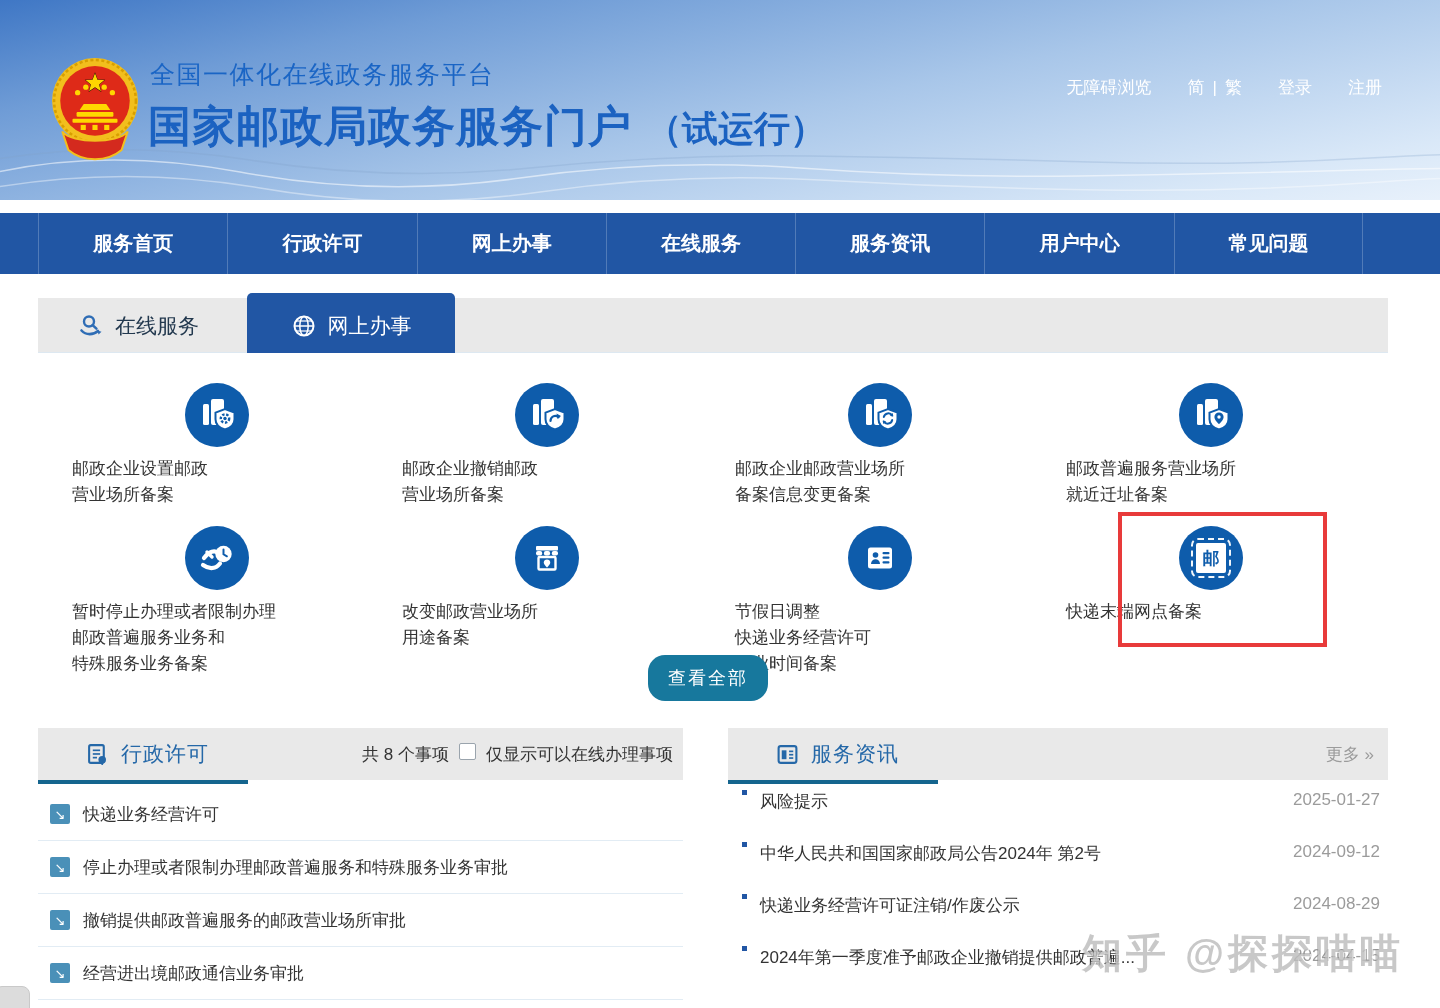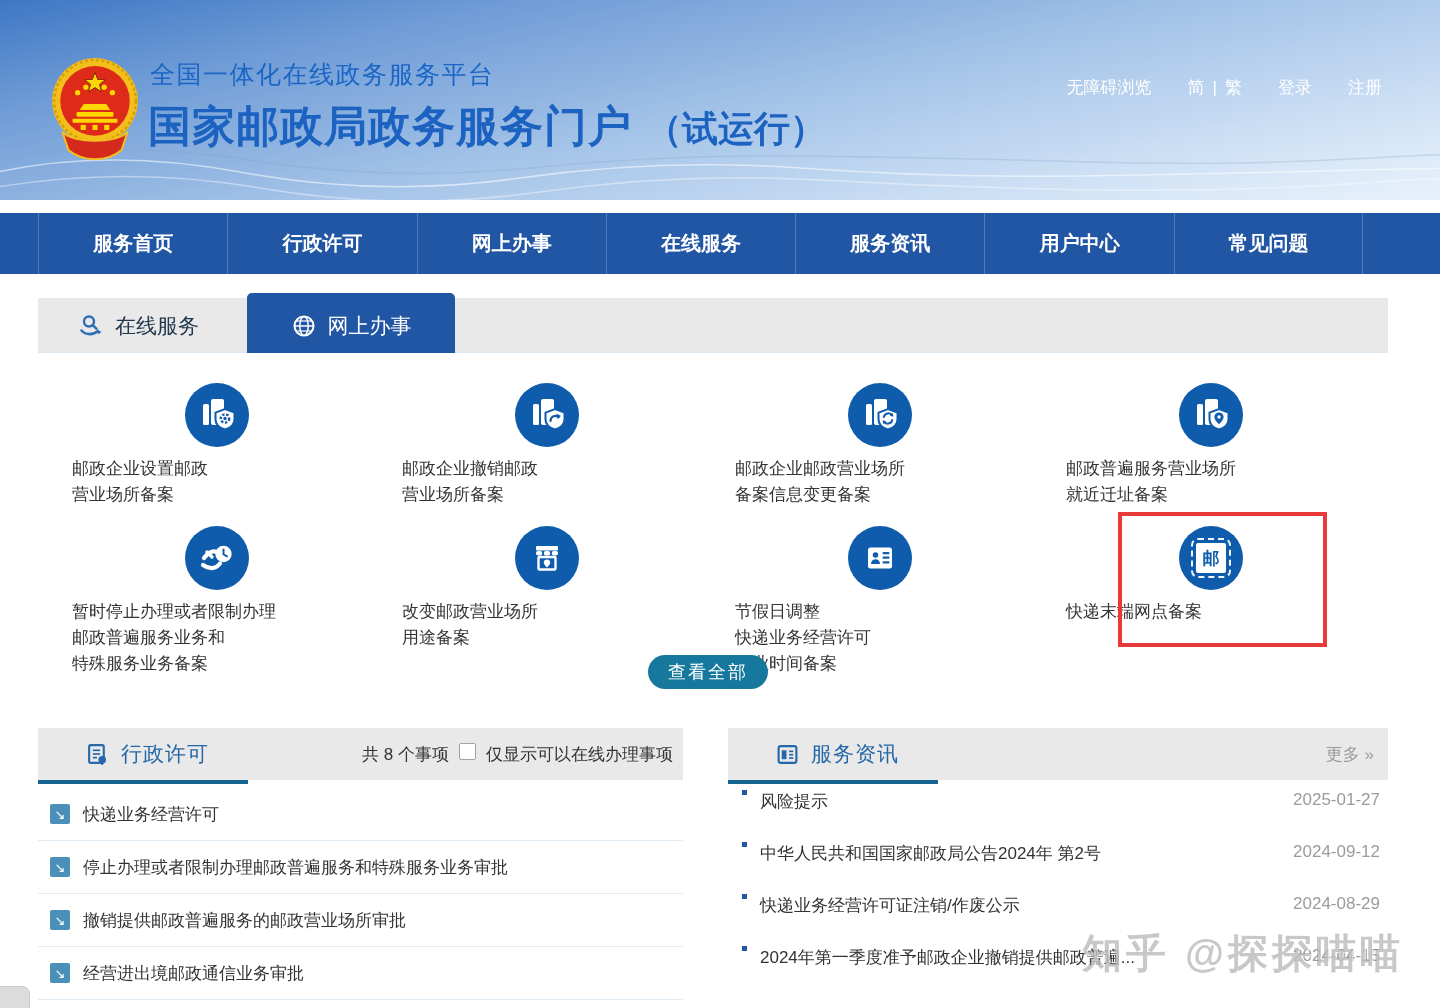--- a/index.html
+++ b/index.html
@@ -38,21 +38,21 @@
   .svc-cell { position:absolute; width:290px; cursor:pointer; }
   .svc-cell.c1 { left:34px; }  .svc-cell.c2 { left:364px; } .svc-cell.c3 { left:697px; } .svc-cell.c4 { left:1028px; }
   .svc-cell.r1 { top:30px; }   .svc-cell.r2 { top:173px; }
   .svc-icon { width:64px; height:64px; border-radius:50%; background:#0e5cab; margin:0 auto 9px auto;
               display:flex; align-items:center; justify-content:center; }
   .svc-label { font-size:17px; color:#333; line-height:26px; }
   .stamp-box { width:30px; height:30px; background:#fff; border-radius:2px; display:flex; align-items:center; justify-content:center;
                outline:2px dashed rgba(255,255,255,0.95); outline-offset:3px; }
   .stamp-char { color:#0e5cab; font-size:17px; font-weight:bold; }
   .highlight-box { position:absolute; left:1080px; top:159px; width:209px; height:135px; border:4px solid #e83a3a; pointer-events:none; }
-  .view-all { position:absolute; left:610px; top:302px; width:120px; height:34px; background:#17789d; border-radius:17px;
+  .view-all { position:absolute; left:610px; top:302px; width:120px; height:46px; background:#17789d; border-radius:17px;
               color:#fff; font-size:18px; display:flex; align-items:center; justify-content:center; cursor:pointer; letter-spacing:2px; }
 
   
   .sections { position:absolute; left:0; top:430px; width:1350px; display:flex; gap:45px; }
   .section { position:relative; }
   .section.left { width:645px; }
   .section.right { width:660px; }
   .sec-head { position:relative; height:52px; background:#e9e9e9; display:flex; align-items:center; }
   .sec-title-group { display:flex; align-items:center; gap:12px; padding-left:48px; }
   .sec-title { font-size:21px; color:#2568a8; font-weight:500; letter-spacing:1px; }

